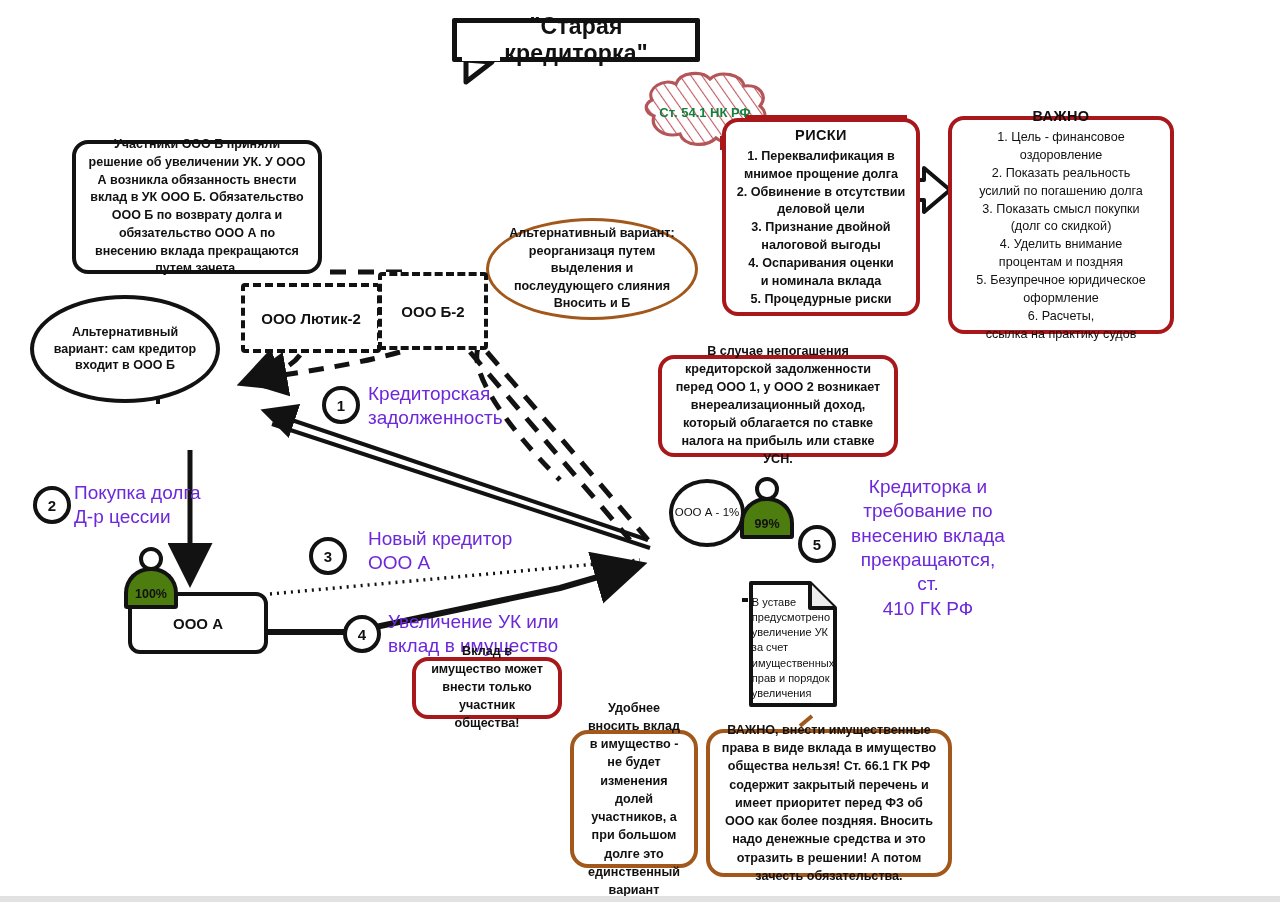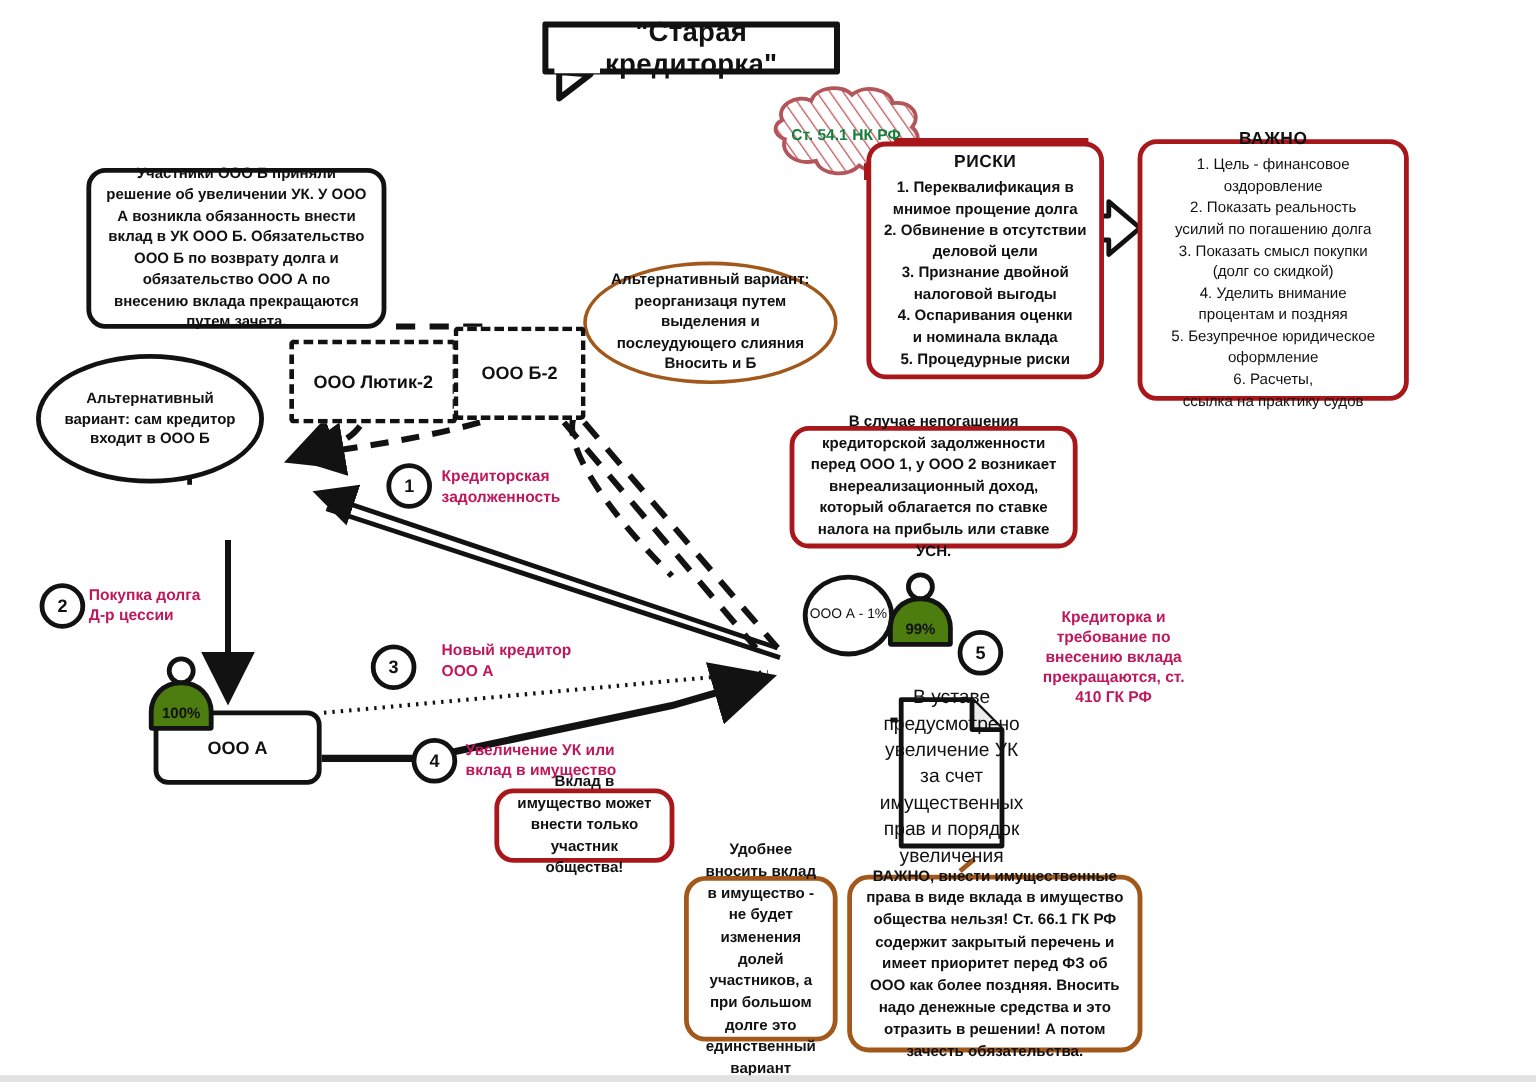--- a/index.html
+++ b/index.html
@@ -39,40 +39,40 @@
   .ellipse{border:4px solid #121212;border-radius:50%;background:#fff;
            font-weight:bold;font-size:12.5px;line-height:1.35;padding:6px 10px;}
   .ellipse-brown{border:3px solid #a1581a;border-radius:50%;background:transparent;
            font-weight:bold;font-size:12.6px;line-height:1.4;padding:4px 12px;}
 
   
   .numcircle{width:38px;height:38px;border:4px solid #121212;border-radius:50%;
              background:#fff;font-weight:bold;font-size:15px;}
 
   
-  .label{font-weight:bold;font-size:13px;line-height:1.28;color:#be185d;
+  .label{font-weight:normal;font-size:19px;line-height:1.28;color:#6d28d9;
          background:transparent;}
 
   
   .person{position:absolute;width:58px;height:62px;}
   .person .head{position:absolute;left:17px;top:0;width:24px;height:24px;
         border:4px solid #121212;border-radius:50%;background:#fff;box-sizing:border-box;}
   .person .body{position:absolute;left:2px;top:20px;width:54px;height:42px;
         border:4px solid #121212;border-radius:26px 26px 3px 3px;background:#4d7c0f;
         box-sizing:border-box;display:flex;align-items:flex-end;justify-content:center;
         font-size:12.5px;font-weight:bold;padding-bottom:4px;}
 
   .ooocircle{position:absolute;border:4px solid #121212;border-radius:50%;background:#fff;
         display:flex;align-items:center;justify-content:center;text-align:center;
         font-size:11.5px;line-height:1.2;}
 
   
   .docshape{position:absolute;background:#fff;}
   .docshape .inner{position:absolute;inset:0;display:flex;align-items:center;
-        justify-content:center;text-align:center;font-size:16px;line-height:1.38;
+        justify-content:center;font-size:11px;line-height:1.38;
         padding:16px 8px 8px 8px;box-sizing:border-box;}
 
   
   .cloud{position:absolute;}
   .cloud .ctext{position:absolute;left:0;top:0;width:100%;height:100%;
         display:flex;align-items:center;justify-content:center;
         font-weight:bold;font-size:13px;color:#15803d;}
 
   .footer-rule{position:absolute;left:0;bottom:0;width:1280px;height:6px;background:#e2e2e2;}
 </style>

